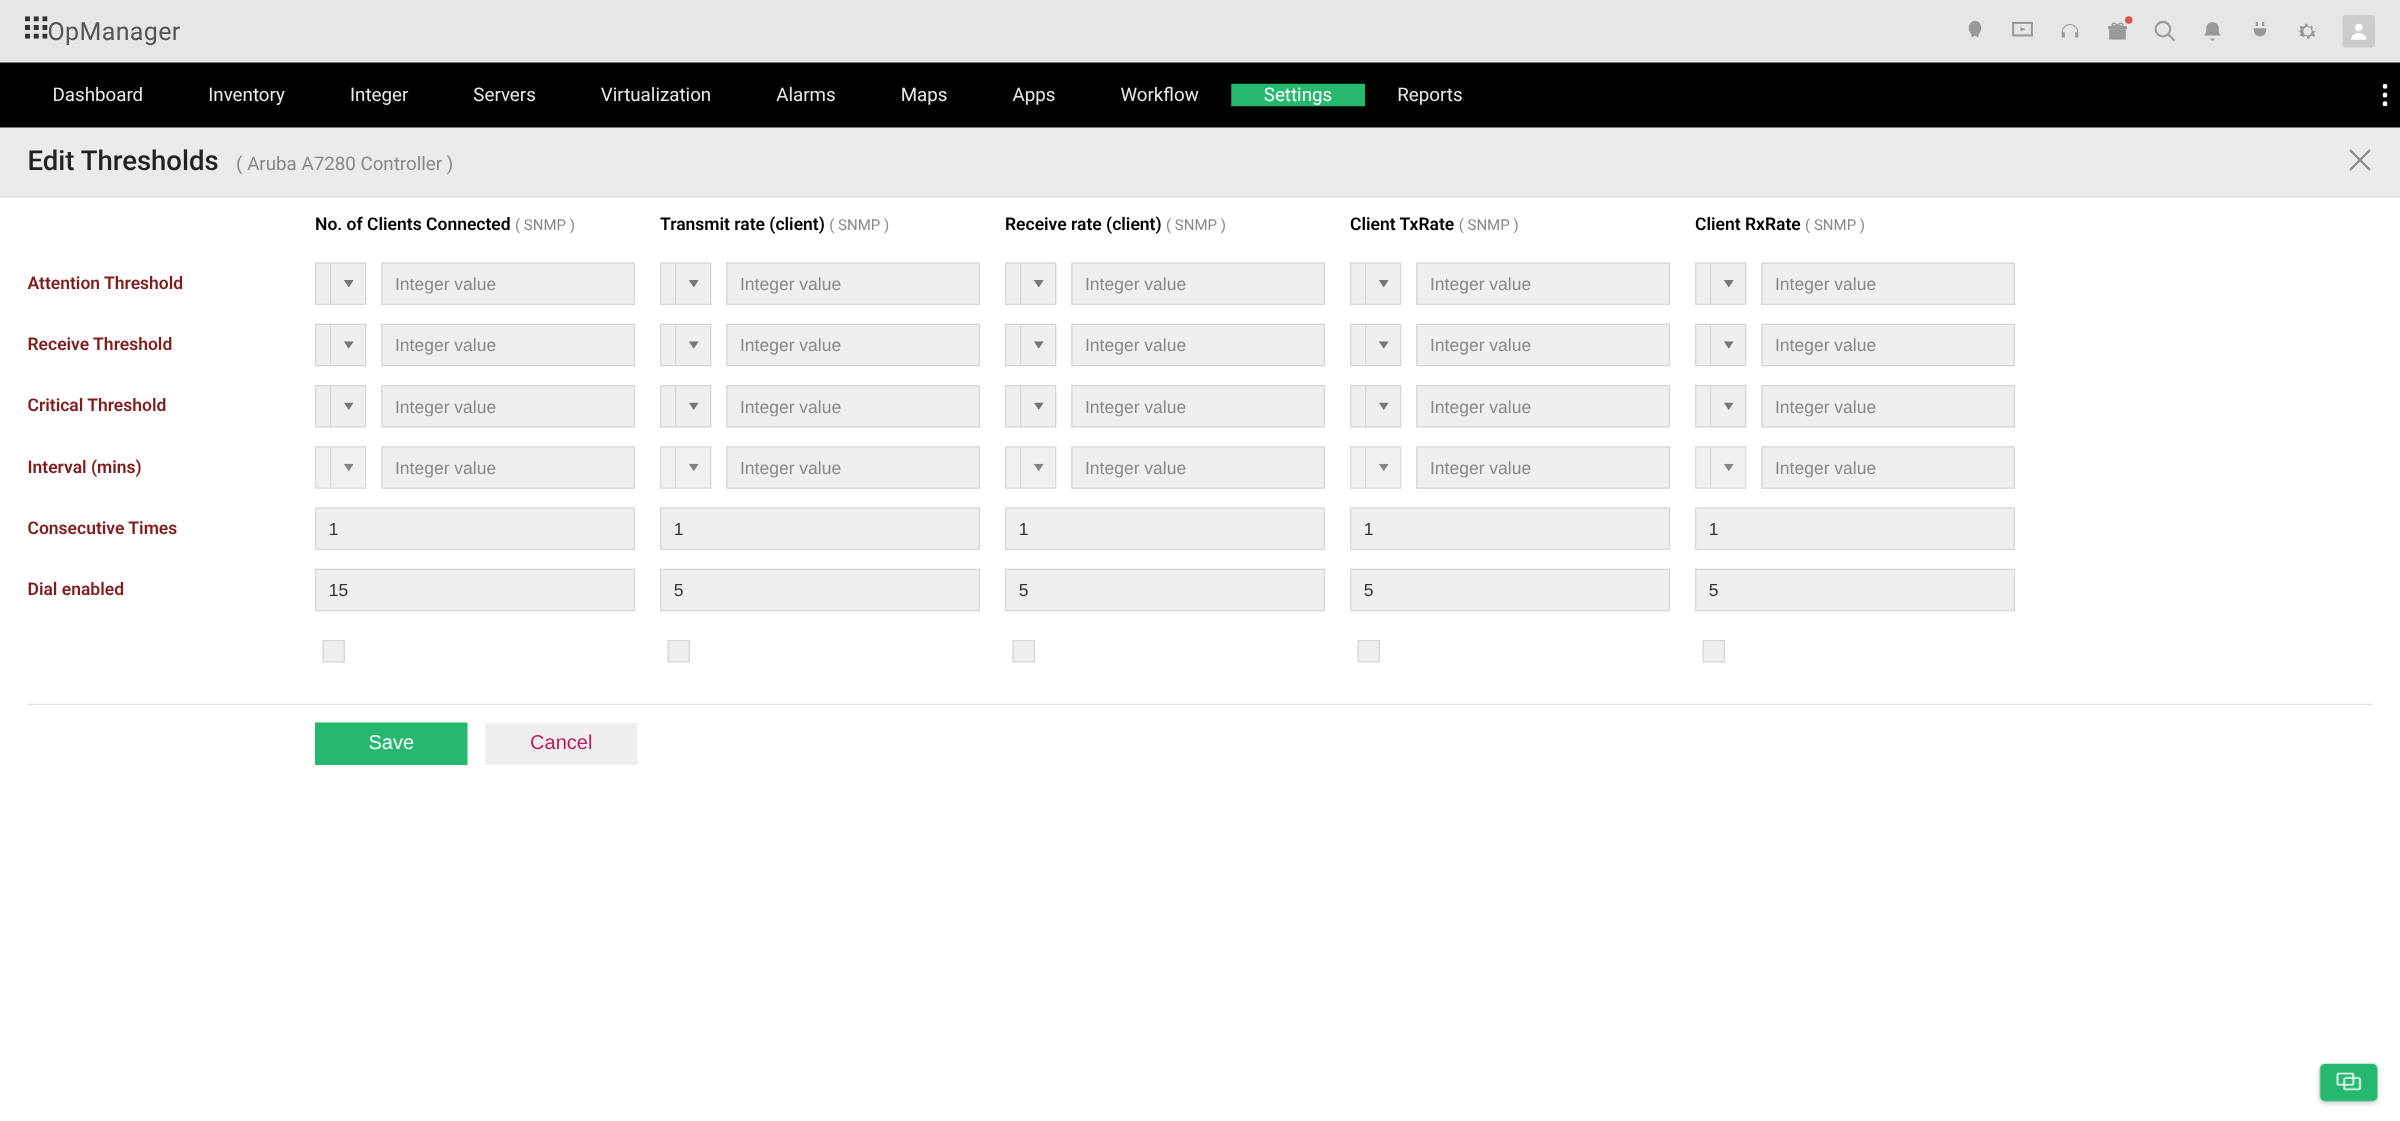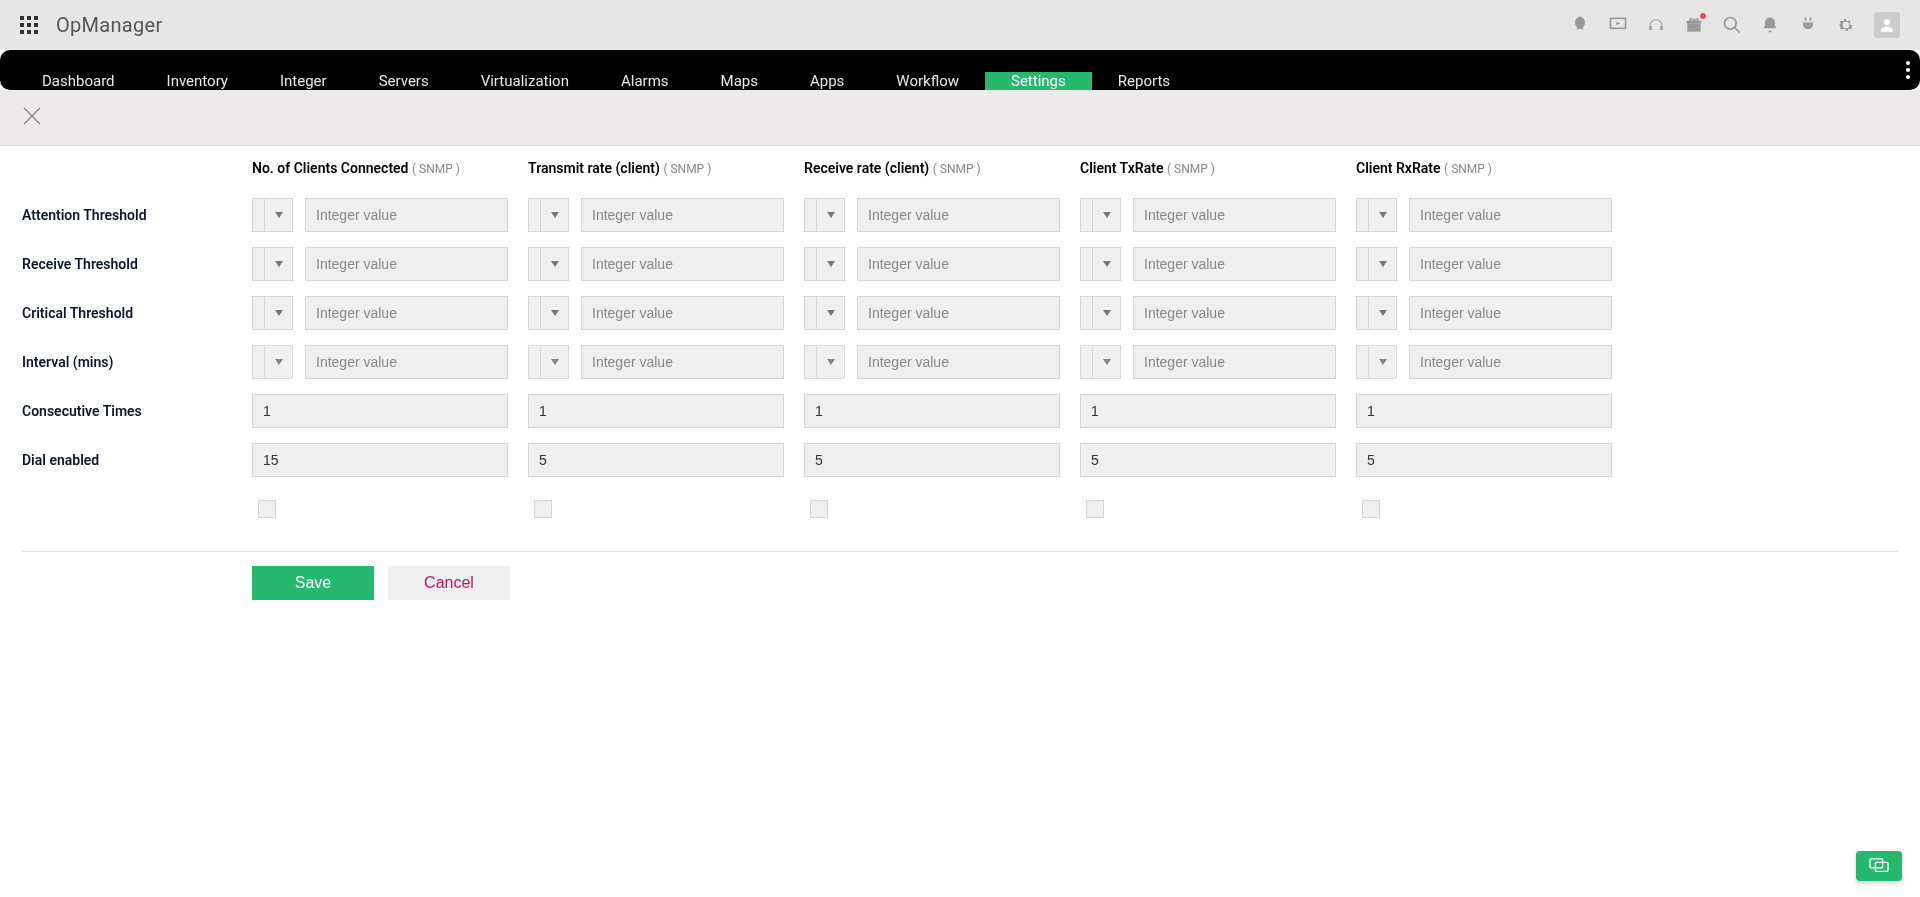--- a/index.html
+++ b/index.html
@@ -1,50 +1,50 @@
 <!DOCTYPE html>
 <html><head>
 <meta charset="utf-8">
 <style>
   * { box-sizing: border-box; margin: 0; padding: 0; }
   body { font-family: -apple-system, BlinkMacSystemFont, "Segoe UI", Roboto, "Helvetica Neue", Arial, sans-serif; font-size: 14px; color: #333; background: #fff; }
   
   
   .top-header { height: 50px; background: #e6e6e6; display: flex; align-items: center; padding: 0 20px; justify-content: space-between; }
-  .top-left { display: flex; align-items: center; gap: 18px; }
+  .top-left { display: flex; align-items: flex-start; }
   .apps-grid-icon { display: inline-block; width: 18px; height: 18px; }
   .apps-grid-icon svg { width: 18px; height: 18px; }
   .brand-title { font-size: 20px; color: #555; font-weight: 400; letter-spacing: 0.3px; }
   .top-right { display: flex; align-items: center; gap: 18px; }
   .top-right .hicon { width: 20px; height: 20px; display: inline-flex; align-items: center; justify-content: center; cursor: pointer; position: relative; }
   .top-right .hicon svg { width: 20px; height: 20px; fill: #999; }
   .red-dot { position: absolute; top: -2px; right: -2px; width: 6px; height: 6px; background: #d9534f; border-radius: 50%; }
   .avatar { width: 26px; height: 26px; background: #ccc; border-radius: 3px; display: flex; align-items: center; justify-content: center; }
   .avatar svg { width: 18px; height: 18px; fill: #fff; }
 
   
-  .main-nav { height: 40px; background: #000; display: flex; align-items: flex-end; padding-left: 16px; position: relative; border-radius: 10px; }
+  .main-nav { height: 52px; background: #000; display: flex; align-items: center; padding-left: 16px; position: relative; }
   .main-nav .nav-item { color: #e8e8e8; font-size: 15px; padding: 0 26px; display: flex; align-items: center; cursor: pointer; }
   .main-nav .nav-item.active { background: #27b86f; color: #fff; }
   .nav-more { position: absolute; right: 10px; top: 0; bottom: 0; display: flex; align-items: center; cursor: pointer; }
   .nav-more svg { width: 4px; height: 18px; fill: #fff; }
 
   
   .page-title-bar { background: #eceaea; height: 56px; display: flex; align-items: center; padding: 0 22px; justify-content: space-between; border-bottom: 1px solid #ddd; }
   .page-title-left { display: flex; align-items: baseline; gap: 14px; }
   .page-title { font-size: 22px; font-weight: 500; color: #222; }
   .page-subtitle { font-size: 15px; color: #888; }
   .close-x { cursor: pointer; }
   .close-x svg { width: 20px; height: 20px; stroke: #888; stroke-width: 1.5; fill: none; }
 
   
   .content { padding: 14px 22px 30px 22px; }
   .threshold-grid { display: flex; }
   .label-col { width: 230px; flex-shrink: 0; padding-top: 30px; }
-  .label-col .row-label { height: 49px; display: flex; align-items: center; font-size: 14px; font-weight: 600; color: #0f172a; }
+  .label-col .row-label { height: 49px; display: flex; align-items: center; font-size: 14px; font-weight: 600; color: #7f1d1d; }
   .columns-wrapper { flex: 1; overflow-x: auto; padding-bottom: 12px; }
   
   .columns-wrapper::-webkit-scrollbar { height: 10px; }
   .columns-wrapper::-webkit-scrollbar-track { background: #e6e6e6; border-radius: 0; }
   .columns-wrapper::-webkit-scrollbar-thumb { background: #8c8c8c; border-radius: 0; }
   .columns-inner { display: flex; gap: 20px; min-width: 1420px; }
   .metric-col { width: 256px; flex-shrink: 0; }
   .metric-header { height: 24px; font-size: 14px; font-weight: 600; color: #000; white-space: nowrap; margin-bottom: 6px; }
   .metric-header .proto { color: #888; font-weight: 400; font-size: 12px; }
   .cell-row { height: 49px; display: flex; align-items: center; gap: 12px; }
@@ -161,20 +161,24 @@
   <span class="nav-more">
       <svg viewBox="0 0 4 18">
         <circle cx="2" cy="2" r="2"></circle>
         <circle cx="2" cy="9" r="2"></circle>
         <circle cx="2" cy="16" r="2"></circle>
       </svg>
     </span>
 </div>
 
 <div class="page-title-bar">
+  <div class="page-title-left">
+    <span class="page-title">Edit Thresholds</span>
+    <span class="page-subtitle">( Aruba A7280 Controller )</span>
+  </div>
   <span class="close-x"><svg viewBox="0 0 20 20">
         <line x1="2" y1="2" x2="18" y2="18"></line>
         <line x1="18" y1="2" x2="2" y2="18"></line>
       </svg></span>
 </div>
 
 <div class="content">
   <div class="threshold-grid">
     <div class="label-col">
       <div class="row-label">Attention Threshold</div>

